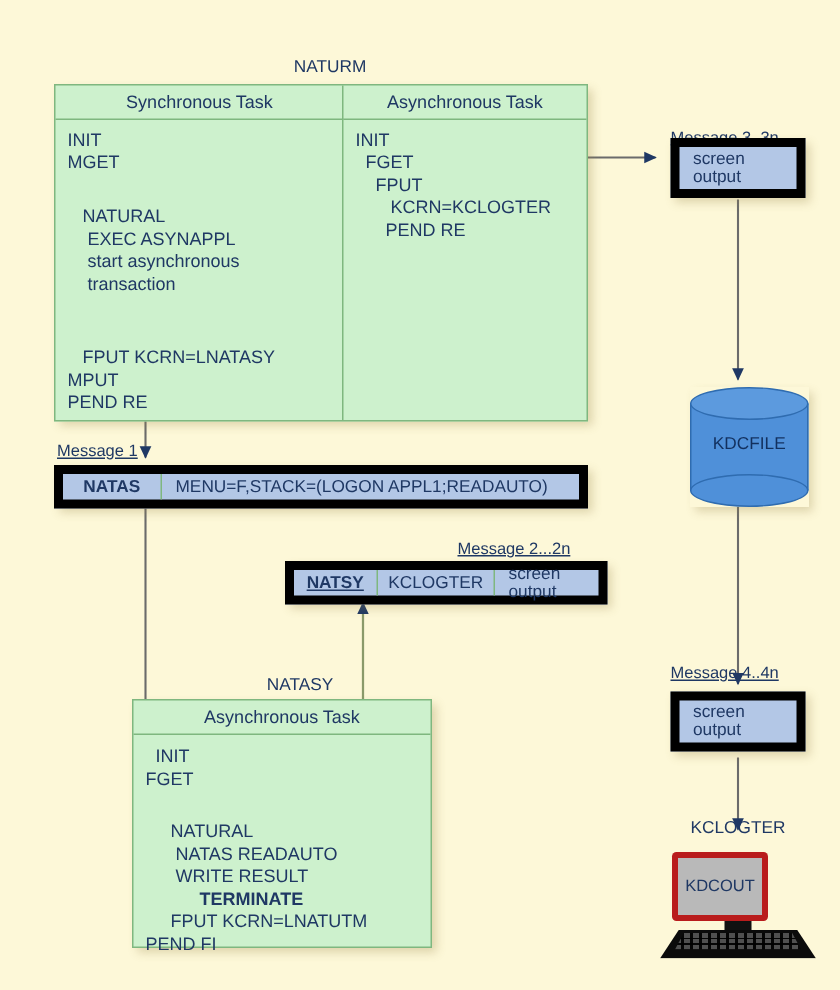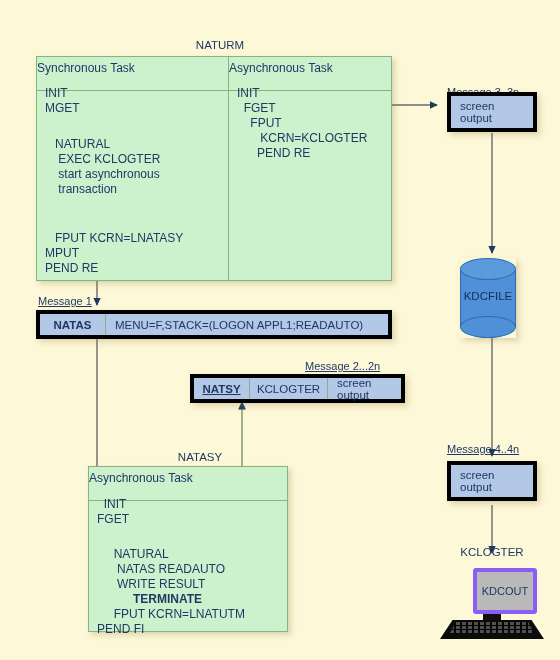--- a/index.html
+++ b/index.html
@@ -24,36 +24,36 @@
     font-size:11px;color:#1f3864;text-decoration:underline;white-space:nowrap;
   }
 
   
   .appbox{
     background:#cdf1cd;
     border:1px solid #7fb77f;
     box-sizing:border-box;
   }
   .hdr{
-    font-size:12px;color:#1f3864;
+    font-size:12px;color:#1f3864;text-align:center;
     border-bottom:1px solid #7fb77f;
     box-sizing:border-box;
-    line-height:22px;height:34px;
+    line-height:22px;height:23px;
   }
   .vdiv{
     position:absolute;top:0;bottom:0;width:1px;background:#7fb77f;
   }
   .code{
     font-size:12px;line-height:15.5px;color:#1f3864;white-space:pre;text-align:center;
   }
 
   
   .bluebox{
     background:#b3c7e6;
-    border:4px solid #000000;
+    border:6px solid #000000;
     box-sizing:border-box;
     font-size:11.5px;
     color:#1f3864;
     display:flex;
     align-items:center;
   }
   .bluebox .seg{
     padding:0 9px;
     height:100%;
     display:flex;align-items:center;
@@ -83,22 +83,22 @@
     box-sizing:border-box;
   }
   .cyl .lbl{
     position:absolute;left:0;right:0;top:50%;margin-top:-8px;
     text-align:center;font-size:11.5px;color:#12305e;
   }
 
   
   .pc{position:absolute;}
   .pc .monitor{
-    position:absolute;left:35px;top:6px;width:64px;height:46px;
-    background:#8b5cf6;border-radius:3px;
+    position:absolute;left:10px;top:6px;width:64px;height:46px;
+    background:#b91c1c;border-radius:3px;
   }
   .pc .screen{
     position:absolute;left:4px;top:4px;width:56px;height:38px;
     background:#b9b9b9;
     display:flex;align-items:center;justify-content:center;
     font-size:11px;color:#1f3864;
   }
   .pc .neck{
     position:absolute;left:45px;top:52px;width:18px;height:7px;background:#111;
   }
@@ -164,40 +164,40 @@
   <div style="position:absolute;left:0;top:0;width:192px;">
     <div class="hdr">Synchronous Task</div>
   </div>
   <div style="position:absolute;left:192px;top:0;right:0;">
     <div class="hdr">Asynchronous Task</div>
   </div>
 
   <div class="abs code" style="left:8px;top:29px;">INIT</div>
   <div class="abs code" style="left:8px;top:44px;">MGET</div>
   <div class="abs code" style="left:8px;top:80px;">   NATURAL</div>
-  <div class="abs code" style="left:8px;top:95px;">    EXEC KCLOGTER</div>
+  <div class="abs code" style="left:8px;top:95px;">    EXEC ASYNAPPL</div>
   <div class="abs code" style="left:8px;top:110px;">    start asynchronous</div>
   <div class="abs code" style="left:8px;top:125px;">    transaction</div>
   <div class="abs code" style="left:8px;top:174px;">   FPUT KCRN=LNATASY</div>
   <div class="abs code" style="left:8px;top:189px;">MPUT</div>
   <div class="abs code" style="left:8px;top:204px;">PEND RE</div>
 
   <div class="abs code" style="left:200px;top:29px;">INIT</div>
   <div class="abs code" style="left:200px;top:44px;">  FGET</div>
   <div class="abs code" style="left:200px;top:59px;">    FPUT</div>
   <div class="abs code" style="left:200px;top:74px;">       KCRN=KCLOGTER</div>
   <div class="abs code" style="left:200px;top:89px;">      PEND RE</div>
 </div>
 
 <div class="abs msg-label" style="left:447px;top:86px;">Message 3..3n</div>
 <div class="abs bluebox shadow" style="left:447px;top:92px;width:90px;height:40px;">
   <div class="seg">screen output</div>
 </div>
 
-<div class="cyl shadow" style="left:460px;top:258px;width:56px;height:80px;">
+<div class="cyl shadow" style="left:460px;top:258px;width:79px;height:80px;">
   <div class="body"></div>
   <div class="bot"></div>
   <div class="top"></div>
   <div class="lbl">KDCFILE</div>
 </div>
 
 <div class="abs msg-label" style="left:447px;top:443px;">Message 4..4n</div>
 <div class="abs bluebox shadow" style="left:447px;top:461px;width:90px;height:40px;">
   <div class="seg">screen output</div>
 </div>

